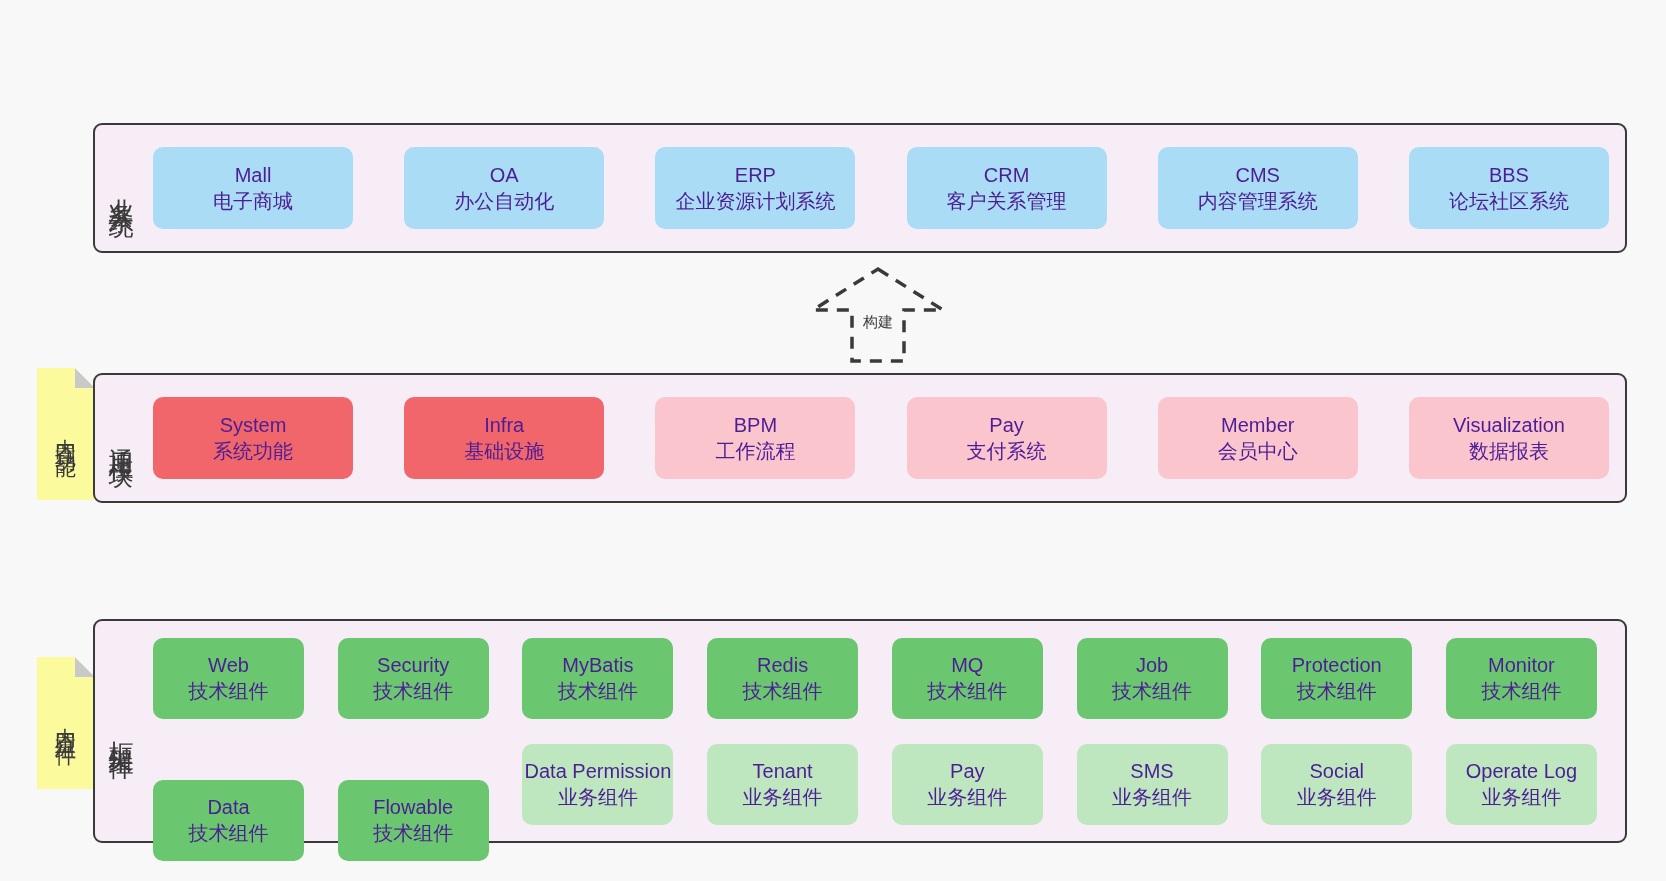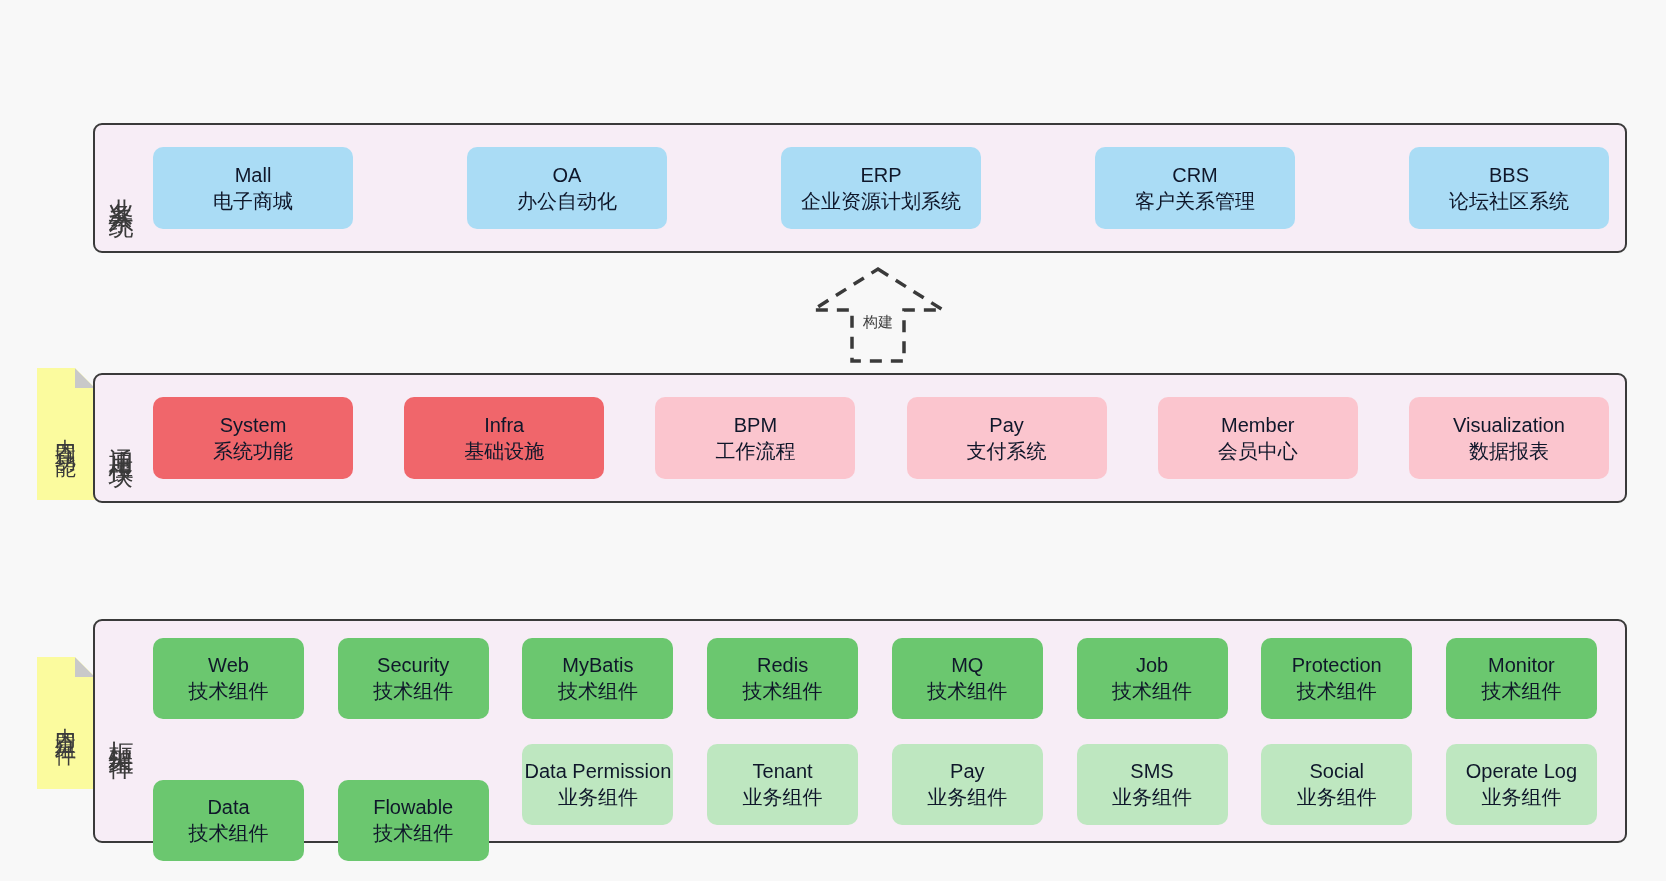--- a/index.html
+++ b/index.html
@@ -13,21 +13,21 @@
   #band-modules{top:373px;height:130px;}
   #band-framework{top:619px;height:224px;}
 
   .band-label{width:52px;display:flex;align-items:center;justify-content:center;
               font-size:25px;color:#3a3a3a;flex:none;}
   .band-label span{writing-mode:vertical-rl;text-orientation:upright;letter-spacing:5px;line-height:1.08;}
 
   .boxes-row{flex:1;display:flex;align-items:center;justify-content:space-between;
              padding-right:16px;padding-left:6px;}
   .box{height:82px;border-radius:10px;display:flex;flex-direction:column;align-items:center;
-       justify-content:center;text-align:center;color:#0f172a;line-height:1.3;box-sizing:border-box;padding:2px;}
+       justify-content:center;text-align:center;color:#4c1d95;line-height:1.3;box-sizing:border-box;padding:2px;}
   .box .en{font-size:20px;}
   .box .zh{font-size:20px;}
   .band12 .box{width:200px;}
   .blue{background:#aadcf5;}
   .red{background:#f0666b;}
   .pink{background:#fbc5ce;}
   .green{background:#6bc76f;margin-top:36px;}
   .lightgreen{background:#bee7c0;}
 
   #band-framework .rows{flex:1;display:flex;flex-direction:column;justify-content:center;
@@ -85,20 +85,24 @@
       </div>
       <div class="box blue">
         <span class="en">ERP</span>
         <span class="zh">企业资源计划系统</span>
       </div>
       <div class="box blue">
         <span class="en">CRM</span>
         <span class="zh">客户关系管理</span>
       </div>
       <div class="box blue">
+        <span class="en">CMS</span>
+        <span class="zh">内容管理系统</span>
+      </div>
+      <div class="box blue">
         <span class="en">BBS</span>
         <span class="zh">论坛社区系统</span>
       </div>
     </div>
   </div>
 
   <div class="arrow" id="arrow-build">
     <svg width="136" height="98" viewBox="0 0 136 98">
       <polygon points="68,3 133,44 94,44 94,95 42,95 42,44 3,44"></polygon>
     </svg>

